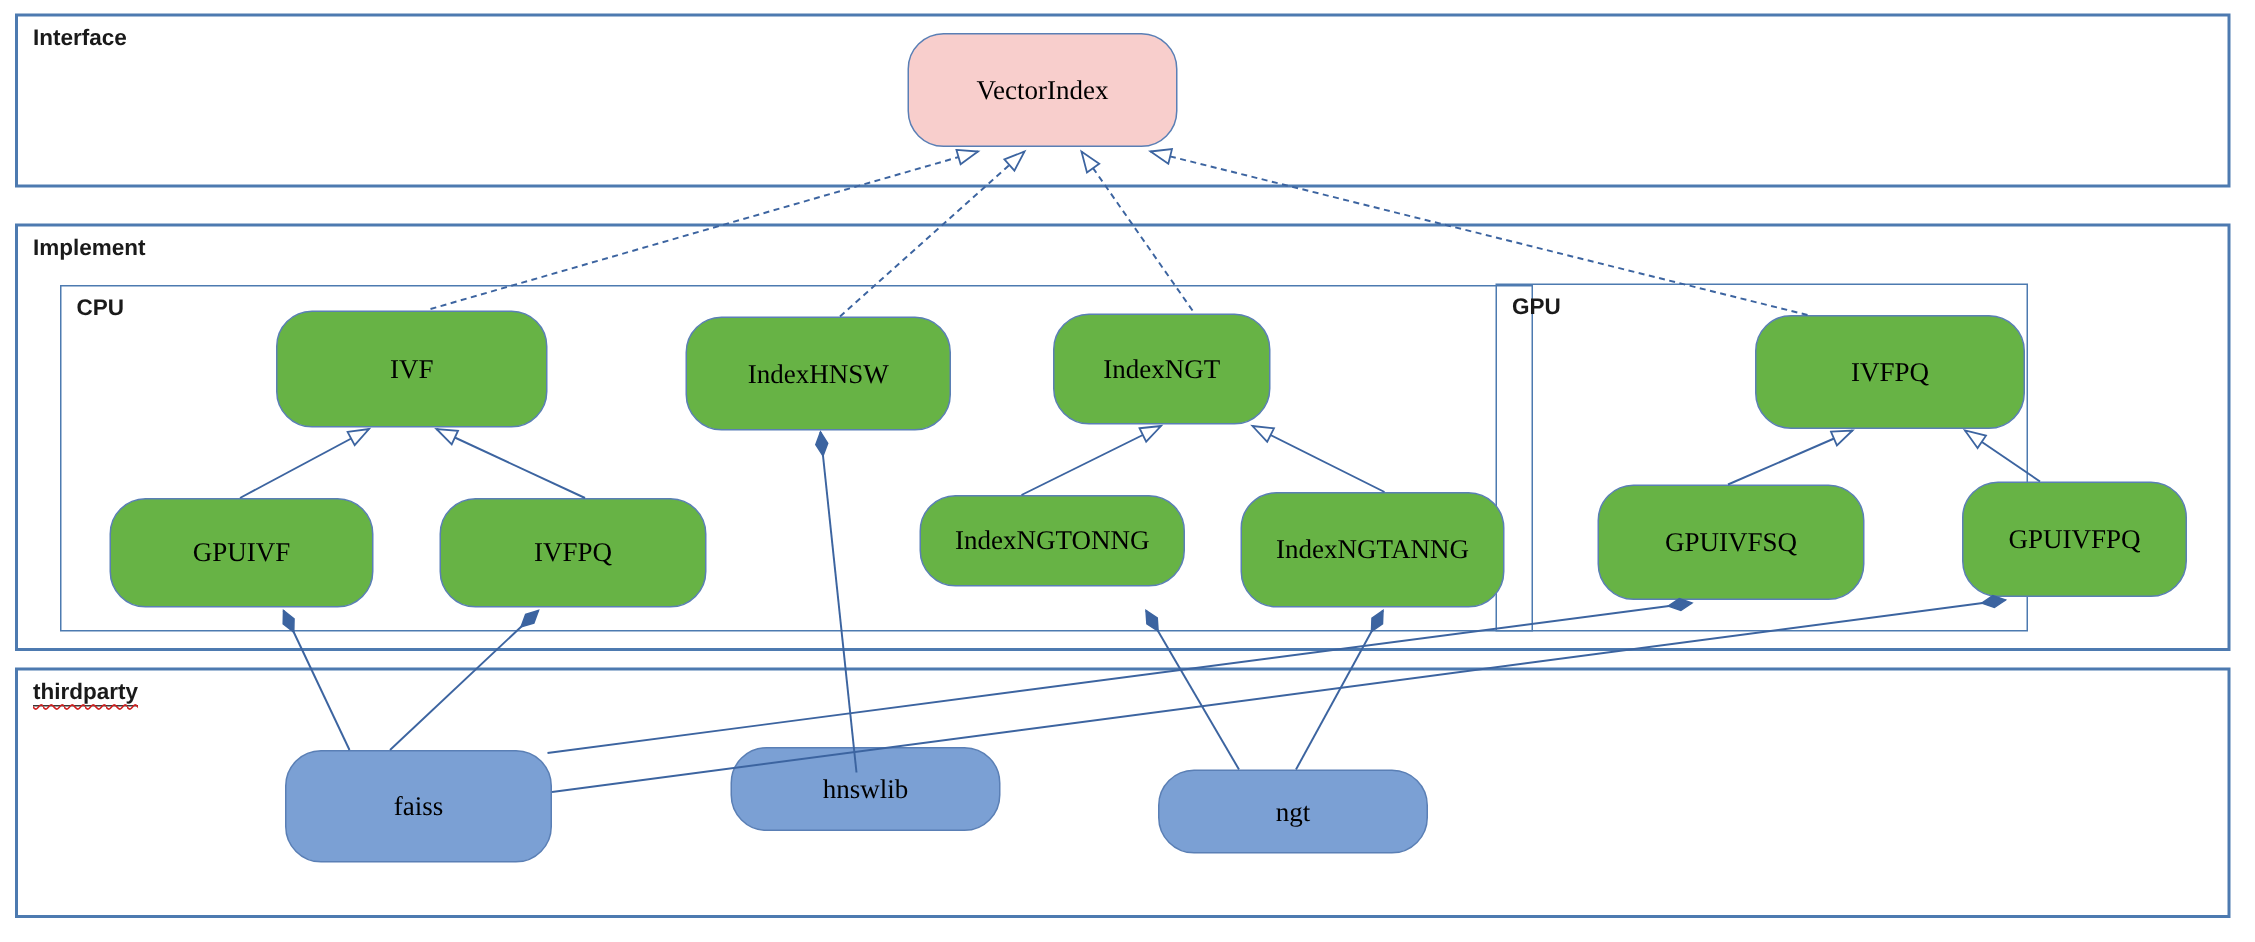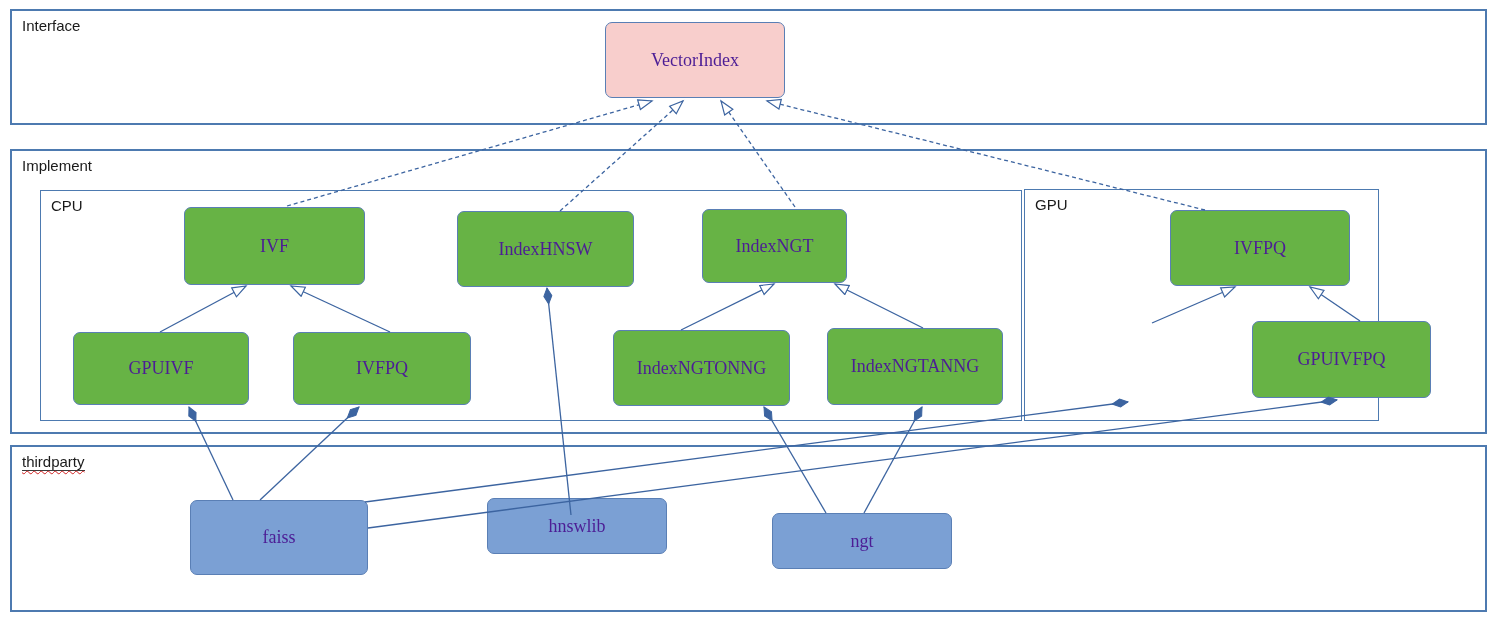--- a/index.html
+++ b/index.html
@@ -3,36 +3,37 @@
 <meta charset="utf-8">
 <style>
   html,body { margin:0; padding:0; background:#fff; }
   #stage {
     position:relative; width:1503px; height:628px; background:#fff;
     font-family:"Liberation Sans", sans-serif; overflow:hidden;
   }
   .container {
     position:absolute; border:2px solid var(--c-border,#4d7ab0); background:transparent;
     box-sizing:border-box;
+    font-weight:bold;
   }
   .container.inner { border-width:1px; }
   .container-label {
     position:absolute; left:10px; top:6px; font-size:15px; color:#1a1a1a;
     white-space:nowrap;
   }
   .container-label.squiggle {
     border-bottom:1px solid #3a3a3a;
     text-decoration:underline wavy var(--c-squiggle,#d02020) 1px;
     text-underline-offset:3px;
   }
   .node {
-    position:absolute; box-sizing:border-box; border-radius:7px;
+    position:absolute; box-sizing:border-box; border-radius:24px;
     border:1px solid var(--c-nodeborder,#5a7fb5);
     display:flex; align-items:center; justify-content:center;
-    font-family:"Liberation Serif", serif; font-size:18px; color:#4c1d95;
+    font-family:"Liberation Serif", serif; font-size:18px; color:#000000;
     z-index:3; cursor:default;
   }
   .n-interface  { background:var(--c-pink,#f8cecc); }
   .n-implement  { background:var(--c-green,#67b345); }
   .n-thirdparty { background:var(--c-blue,#7ba0d4); }
   #edges {
     position:absolute; left:0; top:0; z-index:5; pointer-events:none;
   }
   .edge { stroke:var(--c-connector,#3c64a0); stroke-width:1.3; fill:none; }
   .edge-realization { stroke-dasharray:4 3; }
@@ -47,40 +48,41 @@
   </div>
 
   <div class="container" style="left:10px;top:149px;width:1477px;height:285px">
     <span class="container-label">Implement</span>
   </div>
 
   <div class="container inner" style="left:40px;top:190px;width:982px;height:231px">
     <span class="container-label">CPU</span>
   </div>
 
-  <div class="container inner" style="left:1024px;top:189px;width:355px;height:232px">
+  <div class="container inner" style="left:997px;top:189px;width:355px;height:232px">
     <span class="container-label">GPU</span>
   </div>
 
   <div class="container" style="left:10px;top:445px;width:1477px;height:167px">
     <span class="container-label squiggle">thirdparty</span>
   </div>
 
   <div class="node n-interface" style="left:605px;top:22px;width:180px;height:76px">VectorIndex</div>
 
   <div class="node n-implement" style="left:184px;top:207px;width:181px;height:78px">IVF</div>
   <div class="node n-implement" style="left:457px;top:211px;width:177px;height:76px">IndexHNSW</div>
   <div class="node n-implement" style="left:702px;top:209px;width:145px;height:74px">IndexNGT</div>
   <div class="node n-implement" style="left:73px;top:332px;width:176px;height:73px">GPUIVF</div>
   <div class="node n-implement" style="left:293px;top:332px;width:178px;height:73px">IVFPQ</div>
-  <div class="node n-implement" style="left:613px;top:330px;width:177px;height:76px">IndexNGTONNG</div>
+  <div class="node n-implement" style="left:613px;top:330px;width:177px;height:61px">IndexNGTONNG</div>
   <div class="node n-implement" style="left:827px;top:328px;width:176px;height:77px">IndexNGTANNG</div>
 
   <div class="node n-implement" style="left:1170px;top:210px;width:180px;height:76px">IVFPQ</div>
-  <div class="node n-implement" style="left:1252px;top:321px;width:179px;height:77px">GPUIVFPQ</div>
+  <div class="node n-implement" style="left:1065px;top:323px;width:178px;height:77px">GPUIVFSQ</div>
+  <div class="node n-implement" style="left:1308px;top:321px;width:150px;height:77px">GPUIVFPQ</div>
 
   <div class="node n-thirdparty" style="left:190px;top:500px;width:178px;height:75px">faiss</div>
   <div class="node n-thirdparty" style="left:487px;top:498px;width:180px;height:56px">hnswlib</div>
   <div class="node n-thirdparty" style="left:772px;top:513px;width:180px;height:56px">ngt</div>
 
   <svg id="edges" width="1503" height="628" viewBox="0 0 1503 628">
     <defs>
       <marker id="m-tri" markerUnits="userSpaceOnUse" markerWidth="17" markerHeight="13" refX="14.5" refY="6" orient="auto">
         <path d="M1,1 L14.5,6 L1,11 Z" fill="#ffffff" stroke="#3c64a0" stroke-width="1.2"></path>
       </marker>

